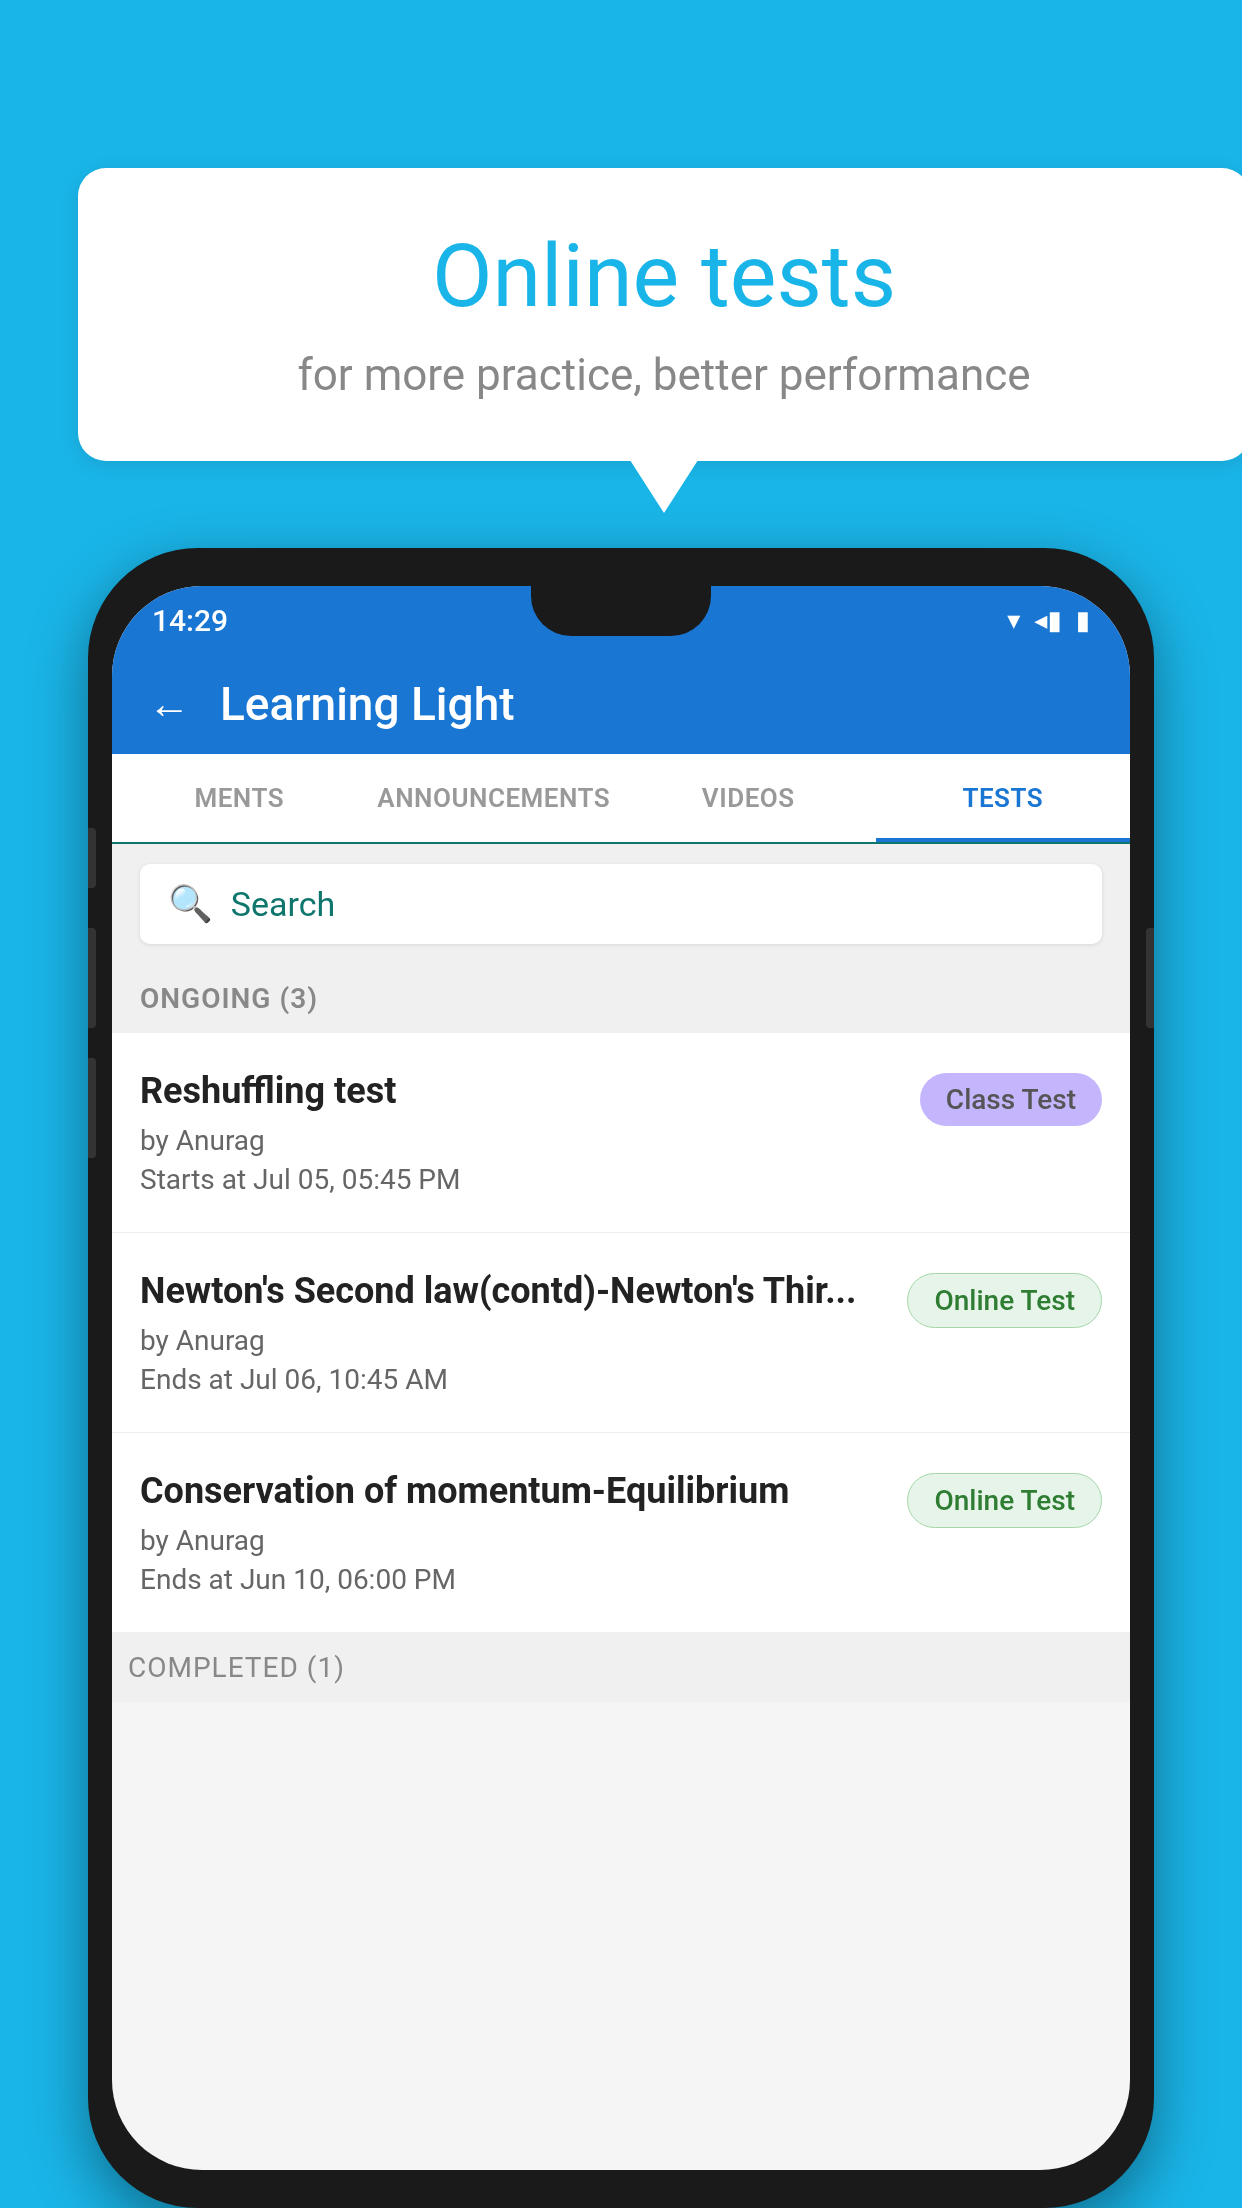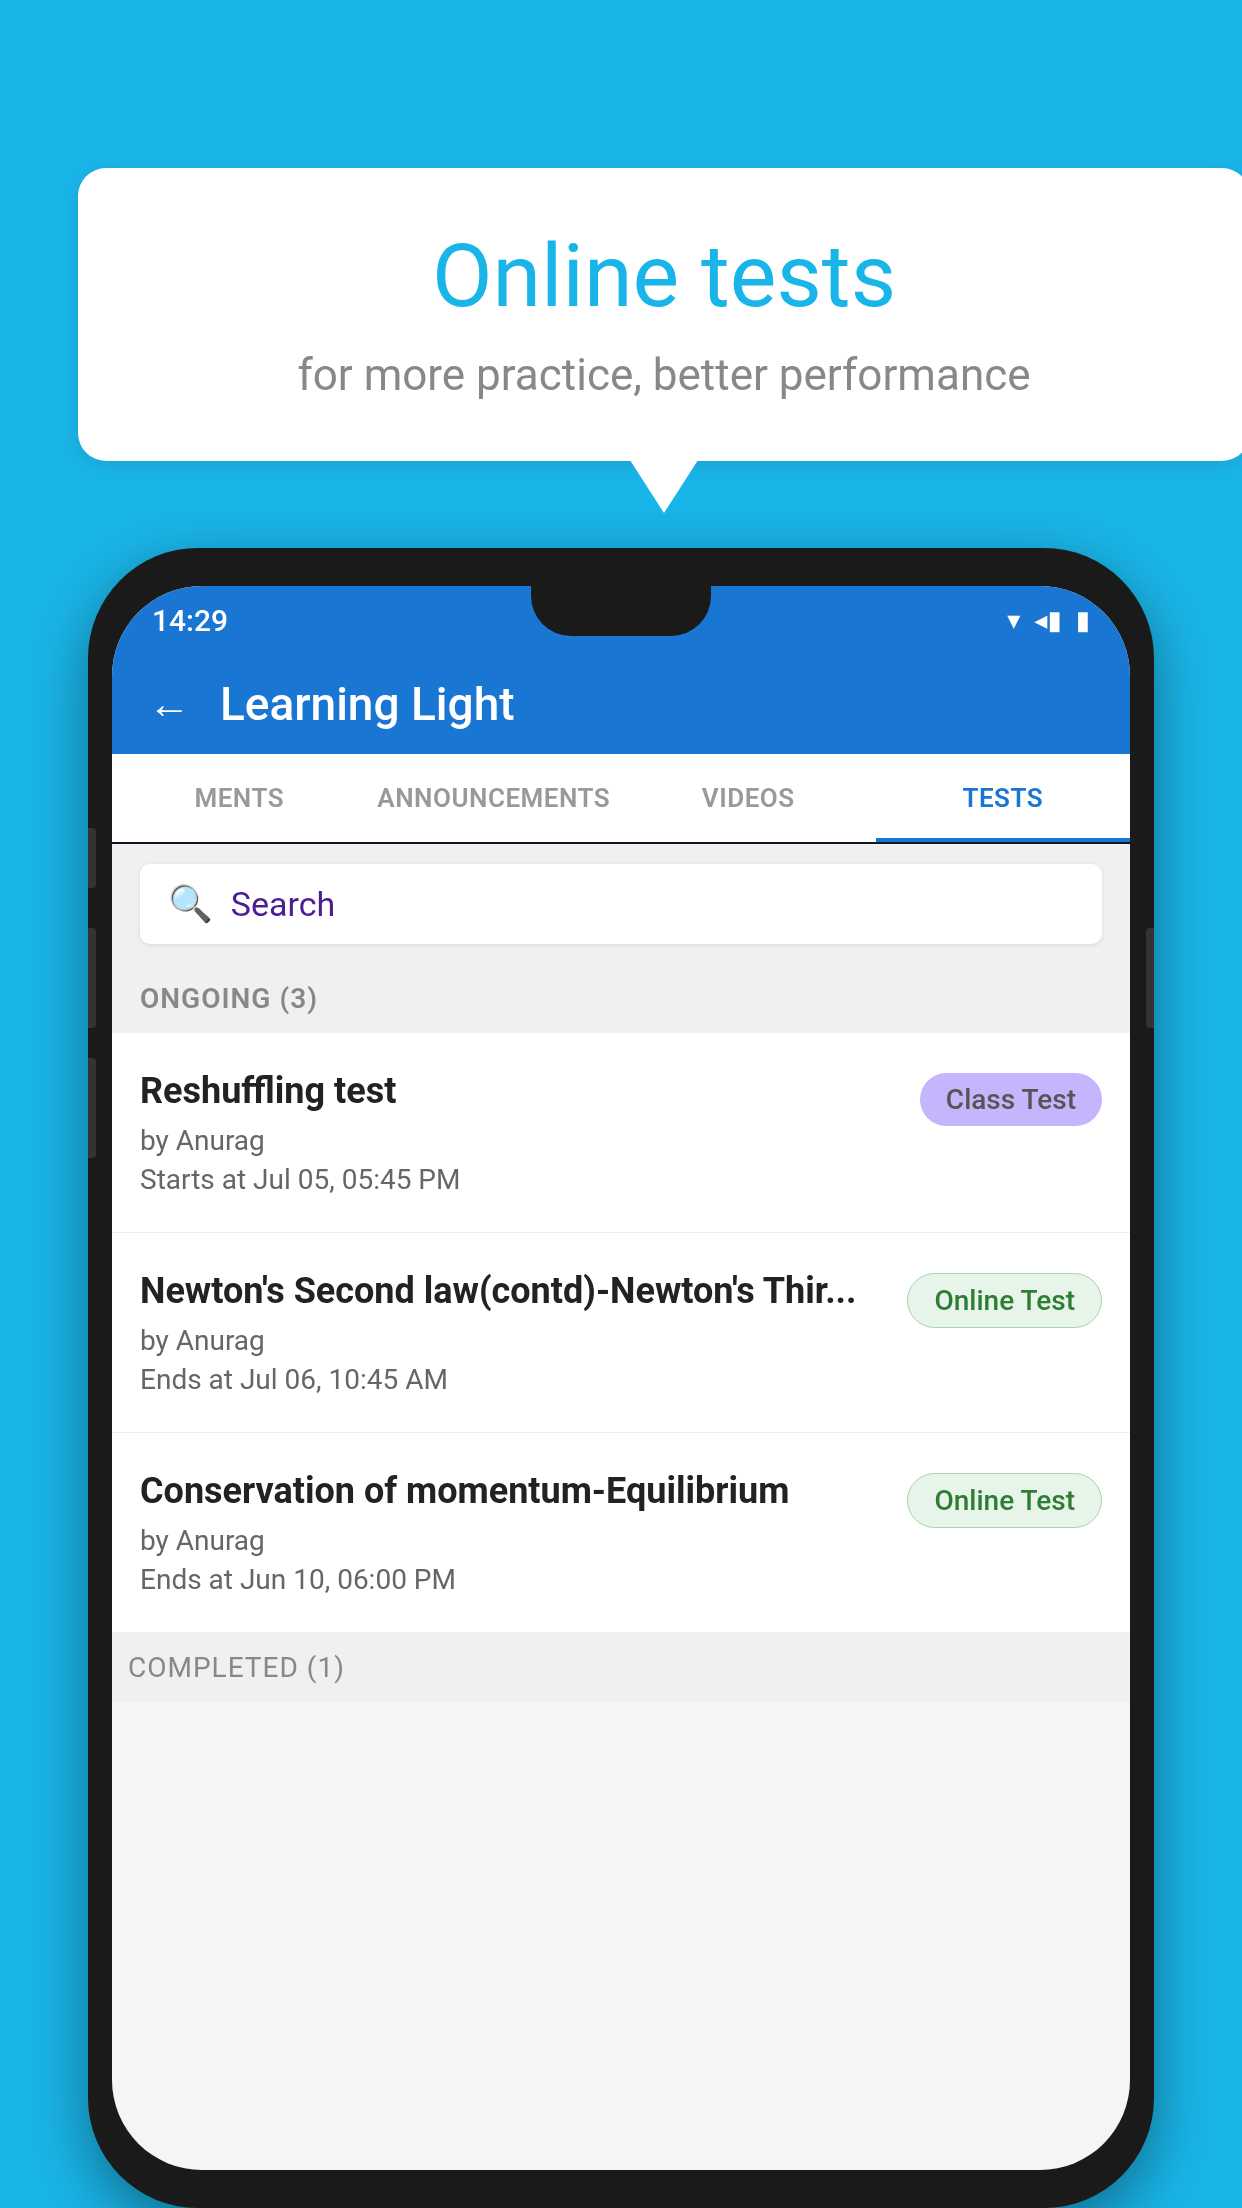--- a/index.html
+++ b/index.html
@@ -129,21 +129,21 @@
     .app-title {
       color: white;
       font-size: 46px;
       font-weight: 500;
     }
 
     
     .tab-bar {
       background: white;
       display: flex;
-      border-bottom: 2px solid #0f172a;
+      border-bottom: 2px solid #0f766e;
       height: 90px;
       align-items: stretch;
     }
     .tab-item {
       flex: 1;
       display: flex;
       align-items: center;
       justify-content: center;
       font-size: 26px;
       font-weight: 600;
@@ -179,21 +179,21 @@
       padding: 0 28px;
       gap: 18px;
       box-shadow: 0 1px 4px rgba(0,0,0,0.1);
     }
     .search-icon-wrap {
       font-size: 36px;
       color: #aaa;
     }
     .search-placeholder {
       font-size: 34px;
-      color: #4c1d95;
+      color: #0f766e;
     }
 
     
     .section-header {
       background: #f0f0f0;
       padding: 18px 28px;
       font-size: 28px;
       font-weight: 600;
       color: #888;
       letter-spacing: 1px;

